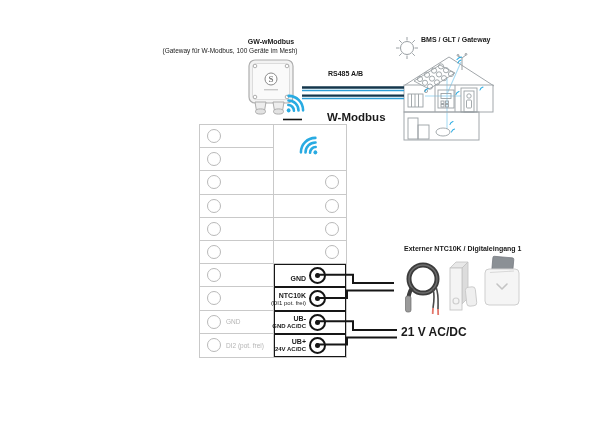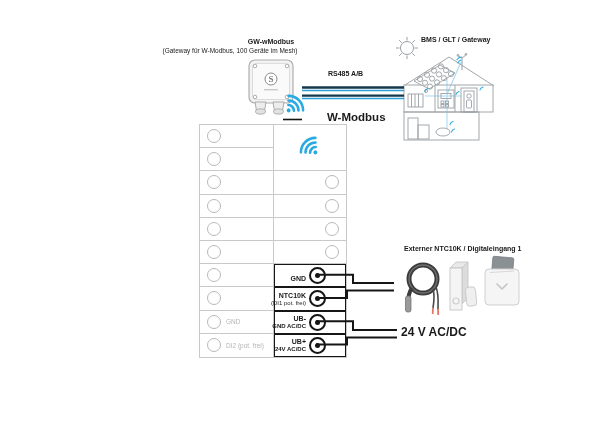--- a/index.html
+++ b/index.html
@@ -304,15 +304,15 @@
     </g>
 
     <g>
       <rect x="92" y="3" width="21" height="22" rx="1.5" fill="#8b9095" stroke="#6f747a" stroke-width="0.7" transform="rotate(5 102 14)"></rect>
       <rect x="85" y="15" width="34" height="36" rx="4" fill="#f5f5f5" stroke="#cfcfcf" stroke-width="1"></rect>
       <line x1="90" y1="18.5" x2="114" y2="17" stroke="#d8d8d8" stroke-width="1.2"></line>
       <path d="M97,30 l5,5 l5,-5" fill="none" stroke="#c4c4c4" stroke-width="1.6" stroke-linecap="round" stroke-linejoin="round"></path>
     </g>
   </svg>
 
-  <div class="abs" style="left:401px;top:325px;font-size:12px;font-weight:700;white-space:nowrap;">24 V AC/DC</div>
+  <div class="abs" style="left:401px;top:325px;font-size:12px;font-weight:700;white-space:nowrap;">21 V AC/DC</div>
 
 </div>
 
 </body></html>

